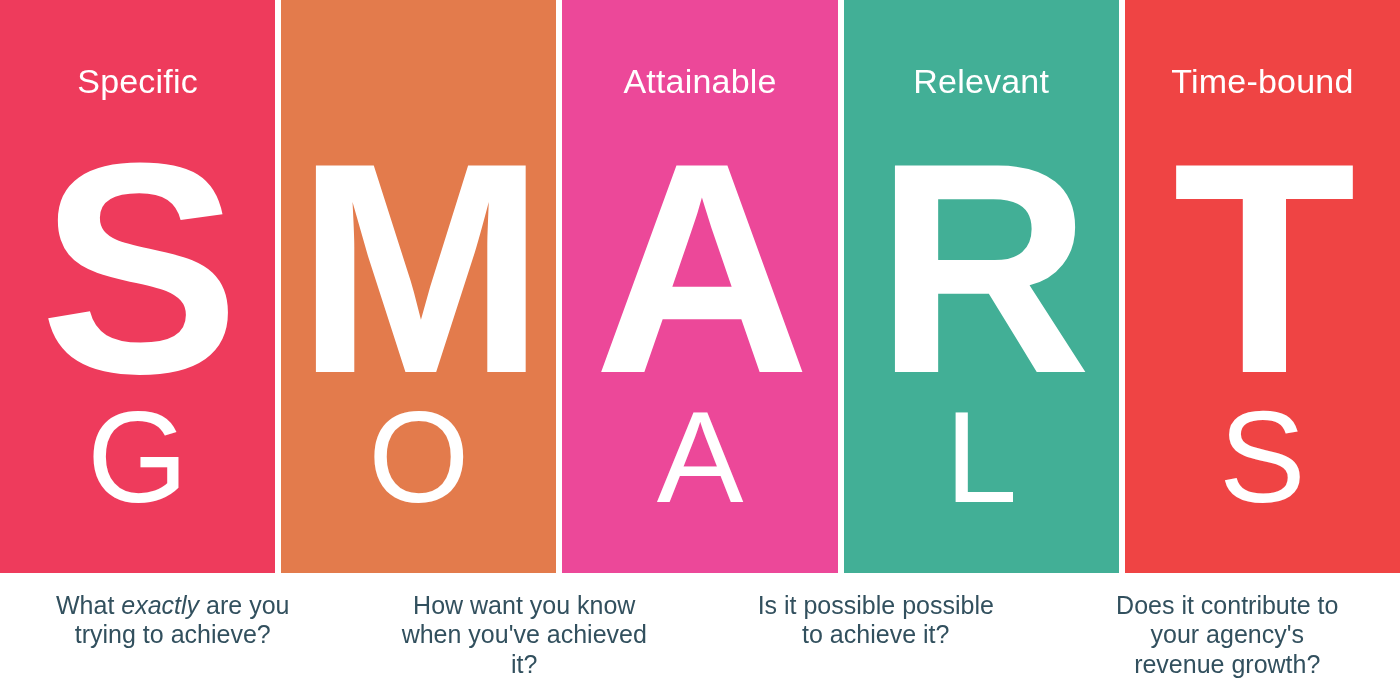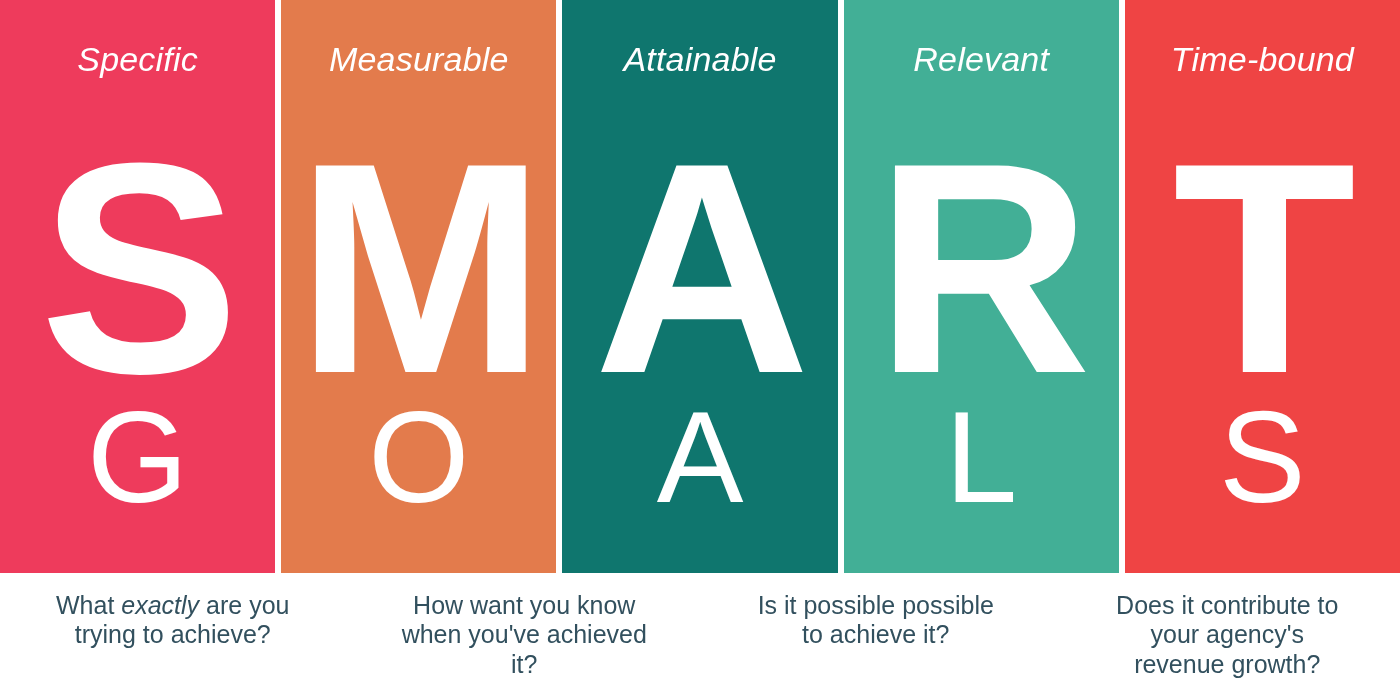--- a/index.html
+++ b/index.html
@@ -34,29 +34,28 @@
   .column {
     flex: 1 1 0;
     position: relative;
     display: flex;
     flex-direction: column;
     align-items: center;
     overflow: hidden;
   }
 
   .col-header {
-    margin-top: 42px;
+    margin-top: 64px;
     font-size: 34px;
     font-weight: 400;
     color: #ffffff;
     letter-spacing: 0.2px;
     line-height: 1;
     text-align: center;
     white-space: nowrap;
-    font-style: italic;
   }
 
   .big-letter {
     position: absolute;
     top: 118px;
     left: 0;
     right: 0;
     text-align: center;
     font-size: 300px;
     font-weight: 700;
@@ -115,26 +114,25 @@
 
   <div class="columns">
 
     <div class="column" style="background:#ee3b5c">
       <div class="col-header">Specific</div>
       <div class="big-letter">S</div>
       <div class="sub-letter">G</div>
     </div>
 
     <div class="column" style="background:#e37b4c">
-      <div class="col-header">Measurable</div>
       <div class="big-letter">M</div>
       <div class="sub-letter">O</div>
     </div>
 
-    <div class="column" style="background:#0f766e">
+    <div class="column" style="background:#ec4899">
       <div class="col-header">Attainable</div>
       <div class="big-letter">A</div>
       <div class="sub-letter">A</div>
     </div>
 
     <div class="column" style="background:#42af96">
       <div class="col-header">Relevant</div>
       <div class="big-letter">R</div>
       <div class="sub-letter">L</div>
     </div>

